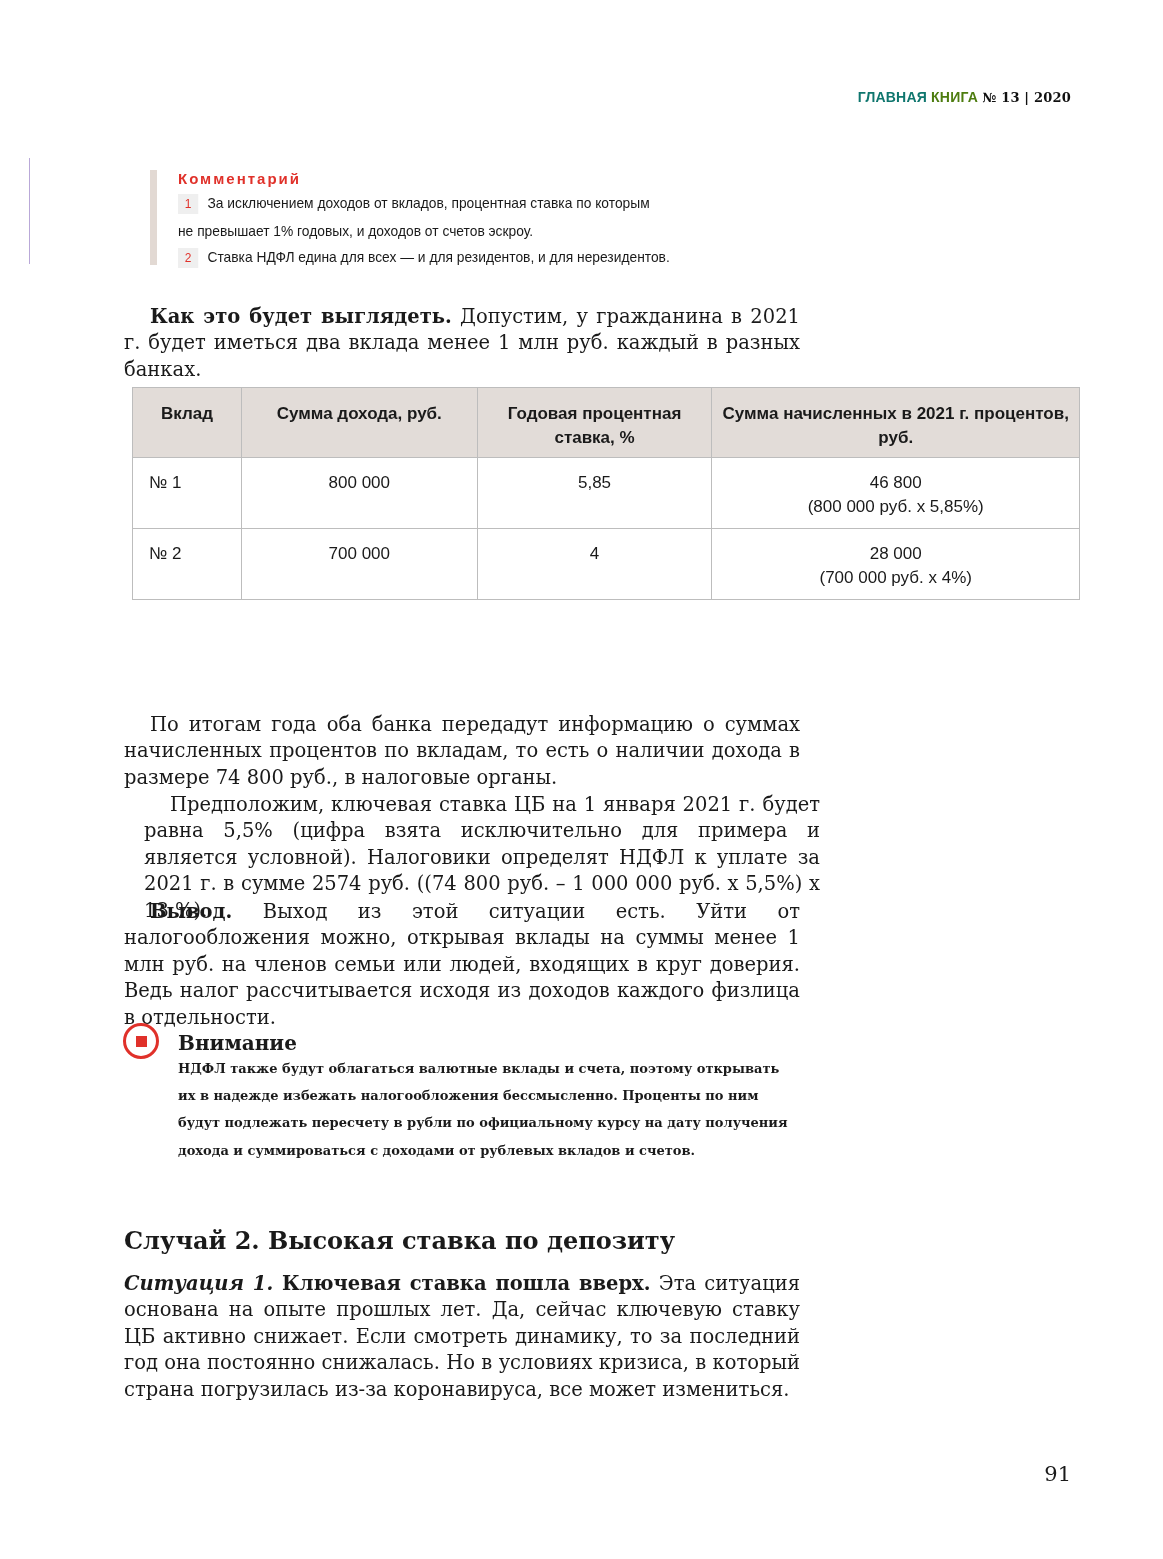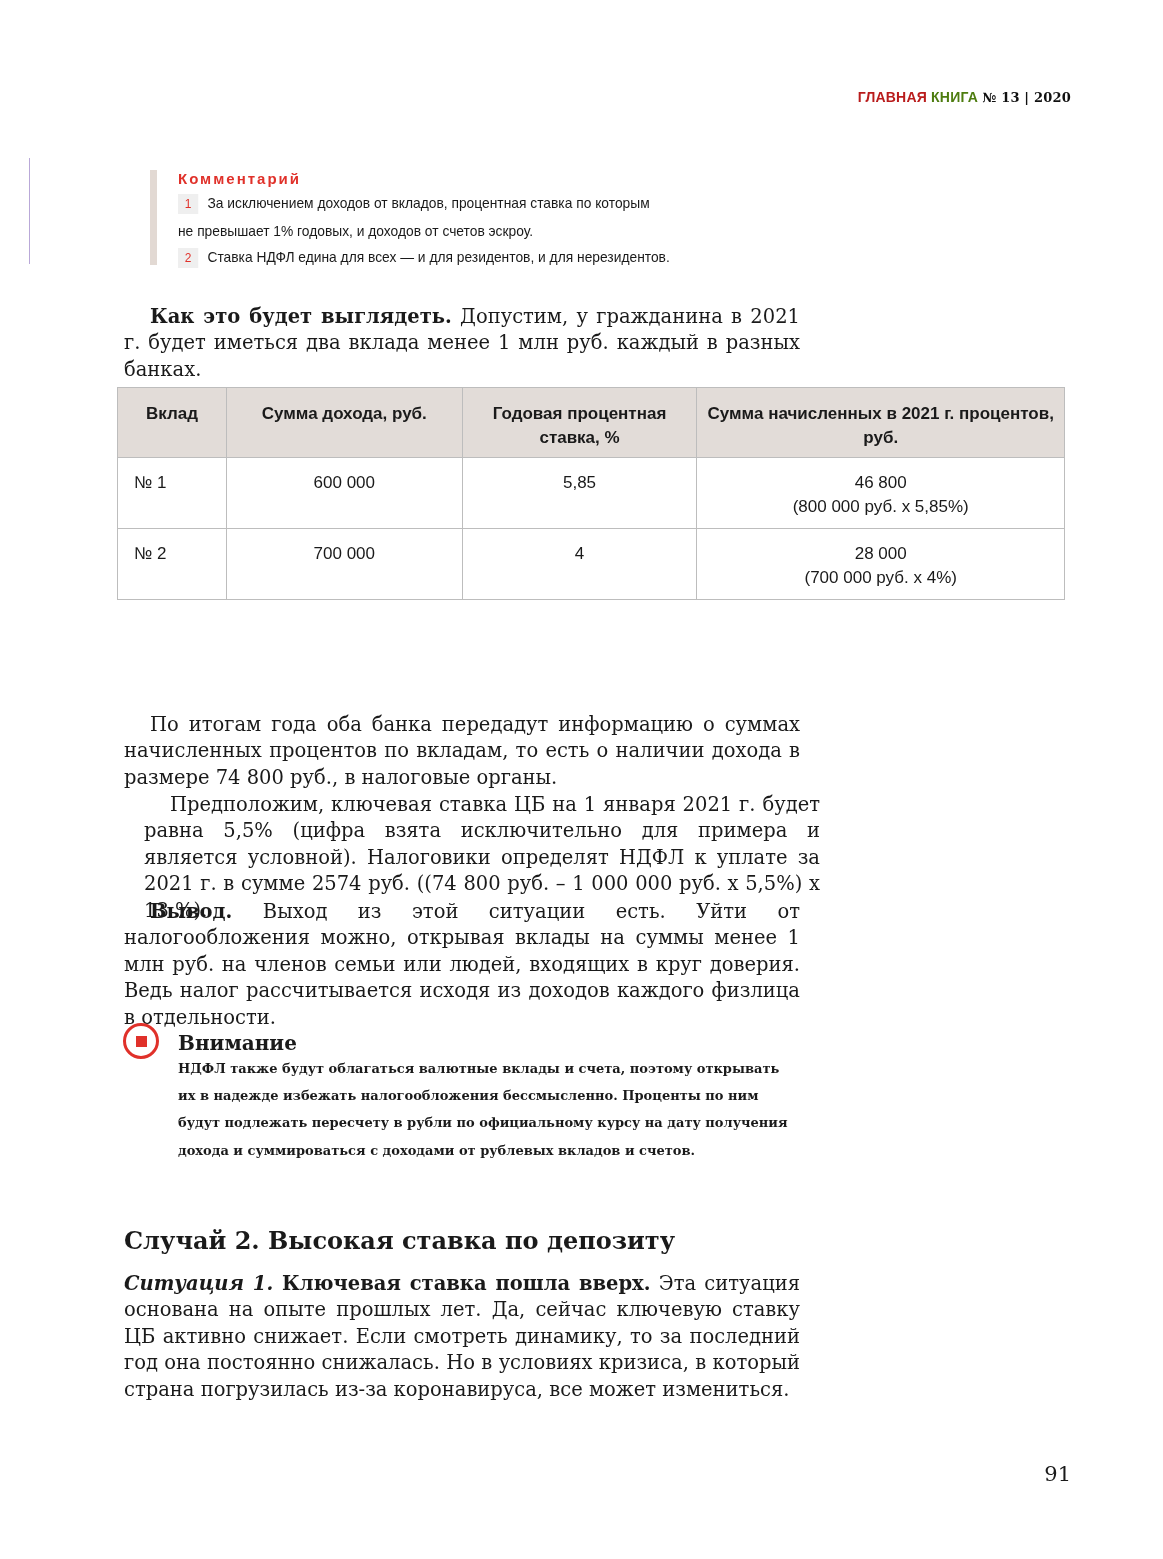--- a/index.html
+++ b/index.html
@@ -1,38 +1,38 @@
 <!DOCTYPE html>
 <html><head>
 <meta charset="utf-8">
 <style>
   html, body { margin: 0; padding: 0; background: #ffffff; }
   body { width: 1163px; height: 1559px; position: relative; overflow: hidden; color: #1a1a1a; }
 
   .left-rule { position: absolute; left: 29px; top: 158px; width: 1px; height: 106px; background: #b9a8d8; }
 
   .header { position: absolute; right: 92px; top: 89px; font-family: "Liberation Sans", sans-serif; font-weight: bold; font-size: 14px; letter-spacing: 0.2px; white-space: nowrap; }
-  .header .brand1 { color: #b91c1c; }
+  .header .brand1 { color: #0f766e; }
   .header .brand2 { color: #4d7c0f; }
   .header .issue { color: #111; font-family: "DejaVu Serif", serif; font-size: 13px; }
 
   .comment { position: absolute; left: 150px; top: 170px; width: 640px; }
   .comment .bar { position: absolute; left: 0; top: 0; width: 7px; height: 95px; background: #e2d9d3; }
   .comment .title { position: absolute; left: 28px; top: 0; color: #e0312a; font-family: "Liberation Sans", sans-serif; font-weight: bold; font-size: 15px; letter-spacing: 2px; }
   .comment .line { position: absolute; left: 28px; font-family: "Liberation Sans", sans-serif; font-size: 15px; color: #1a1a1a; white-space: nowrap; transform: scaleX(0.92); transform-origin: left; }
   .comment .num { display: inline-block; width: 22px; height: 20px; line-height: 20px; text-align: center; background: #efefef; color: #e0312a; font-size: 13px; margin-right: 10px; }
   .comment .l1 { top: 24px; }
   .comment .l2 { top: 52px; }
   .comment .l3 { top: 78px; }
 
   .para { position: absolute; left: 124px; width: 676px; font-family: "DejaVu Serif", serif; font-size: 19.5px; line-height: 26.6px; color: #1a1a1a; text-align: justify; }
   .para .indent { display: inline-block; width: 26px; }
   .para b { font-weight: bold; }
 
-  table.deposits { position: absolute; left: 117px; top: 387px; width: 948px; border-collapse: collapse; font-family: "Liberation Sans", sans-serif; font-size: 17px; color: #1a1a1a; }
+  table.deposits { position: absolute; left: 132px; top: 387px; width: 948px; border-collapse: collapse; font-family: "Liberation Sans", sans-serif; font-size: 17px; color: #1a1a1a; }
   table.deposits th, table.deposits td { border: 1px solid #bdbdbd; vertical-align: top; }
   table.deposits th { background: #e2dcd8; height: 70px; padding: 14px 8px 0 8px; font-weight: bold; text-align: center; line-height: 24px; box-sizing: border-box; }
   table.deposits td { height: 71px; padding: 13px 8px 0 8px; line-height: 24px; box-sizing: border-box; text-align: center; }
   table.deposits td.first { text-align: left; padding-left: 16px; }
   table.deposits col.c1 { width: 109px; }
   table.deposits col.c2 { width: 236px; }
   table.deposits col.c3 { width: 235px; }
   table.deposits col.c4 { width: 368px; }
 
   .attention { position: absolute; left: 123px; top: 1023px; width: 680px; }
@@ -83,21 +83,21 @@
     <tr>
       <th>Вклад</th>
       <th>Сумма дохода, руб.</th>
       <th>Годовая процентная ставка, %</th>
       <th>Сумма начисленных в 2021 г. процентов, руб.</th>
     </tr>
   </thead>
   <tbody>
     <tr>
       <td class="first">№ 1</td>
-      <td>600 000</td>
+      <td>800 000</td>
       <td>5,85</td>
       <td>
         <div>46 800</div>
         <div>(800 000 руб. х 5,85%)</div>
       </td>
     </tr>
     <tr>
       <td class="first">№ 2</td>
       <td>700 000</td>
       <td>4</td>

